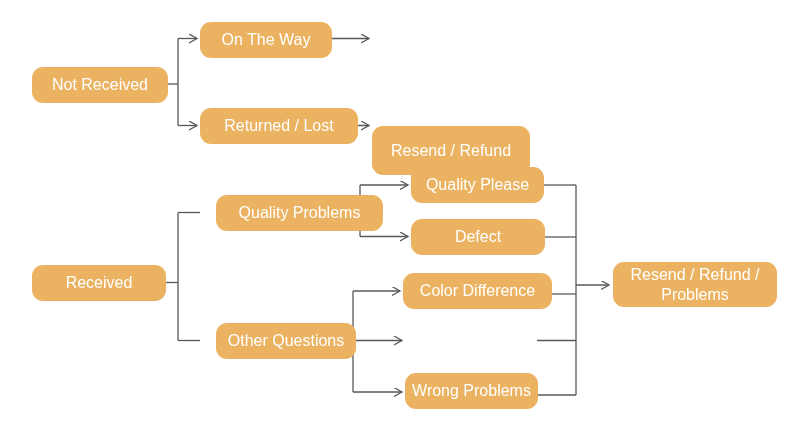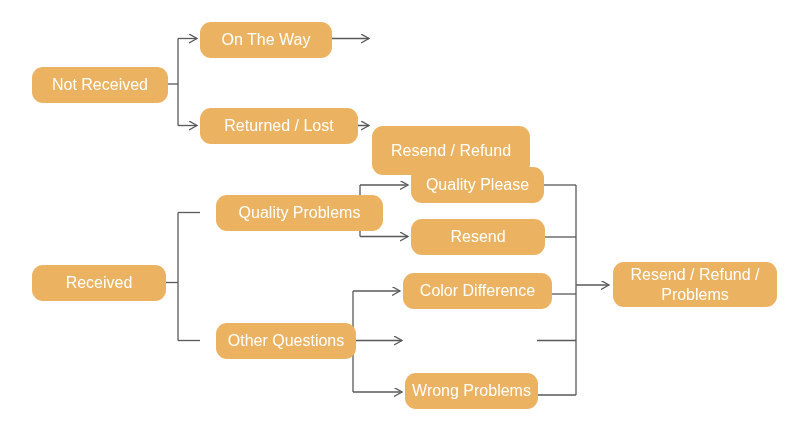--- a/index.html
+++ b/index.html
@@ -85,19 +85,19 @@
     <path d="M576,285 L609,285" marker-end="url(#arrow)"></path>
   </svg>
 
   <div class="node n-not-received">Not Received</div>
   <div class="node n-on-the-way">On The Way</div>
   <div class="node n-returned-lost">Returned / Lost</div>
   <div class="node n-resend-refund">Resend / Refund</div>
   <div class="node n-received">Received</div>
   <div class="node n-quality-problems">Quality Problems</div>
   <div class="node n-quality-defect">Quality Please</div>
-  <div class="node n-damage">Resend</div>
+  <div class="node n-damage">Defect</div>
   <div class="node n-other-questions">Other Questions</div>
   <div class="node n-color-difference">Color Difference</div>
   <div class="node n-wrong-delivery">Wrong Problems</div>
   <div class="node n-resend-refund-discount">Resend / Refund / Problems</div>
 
 </div>
 
 </body></html>

